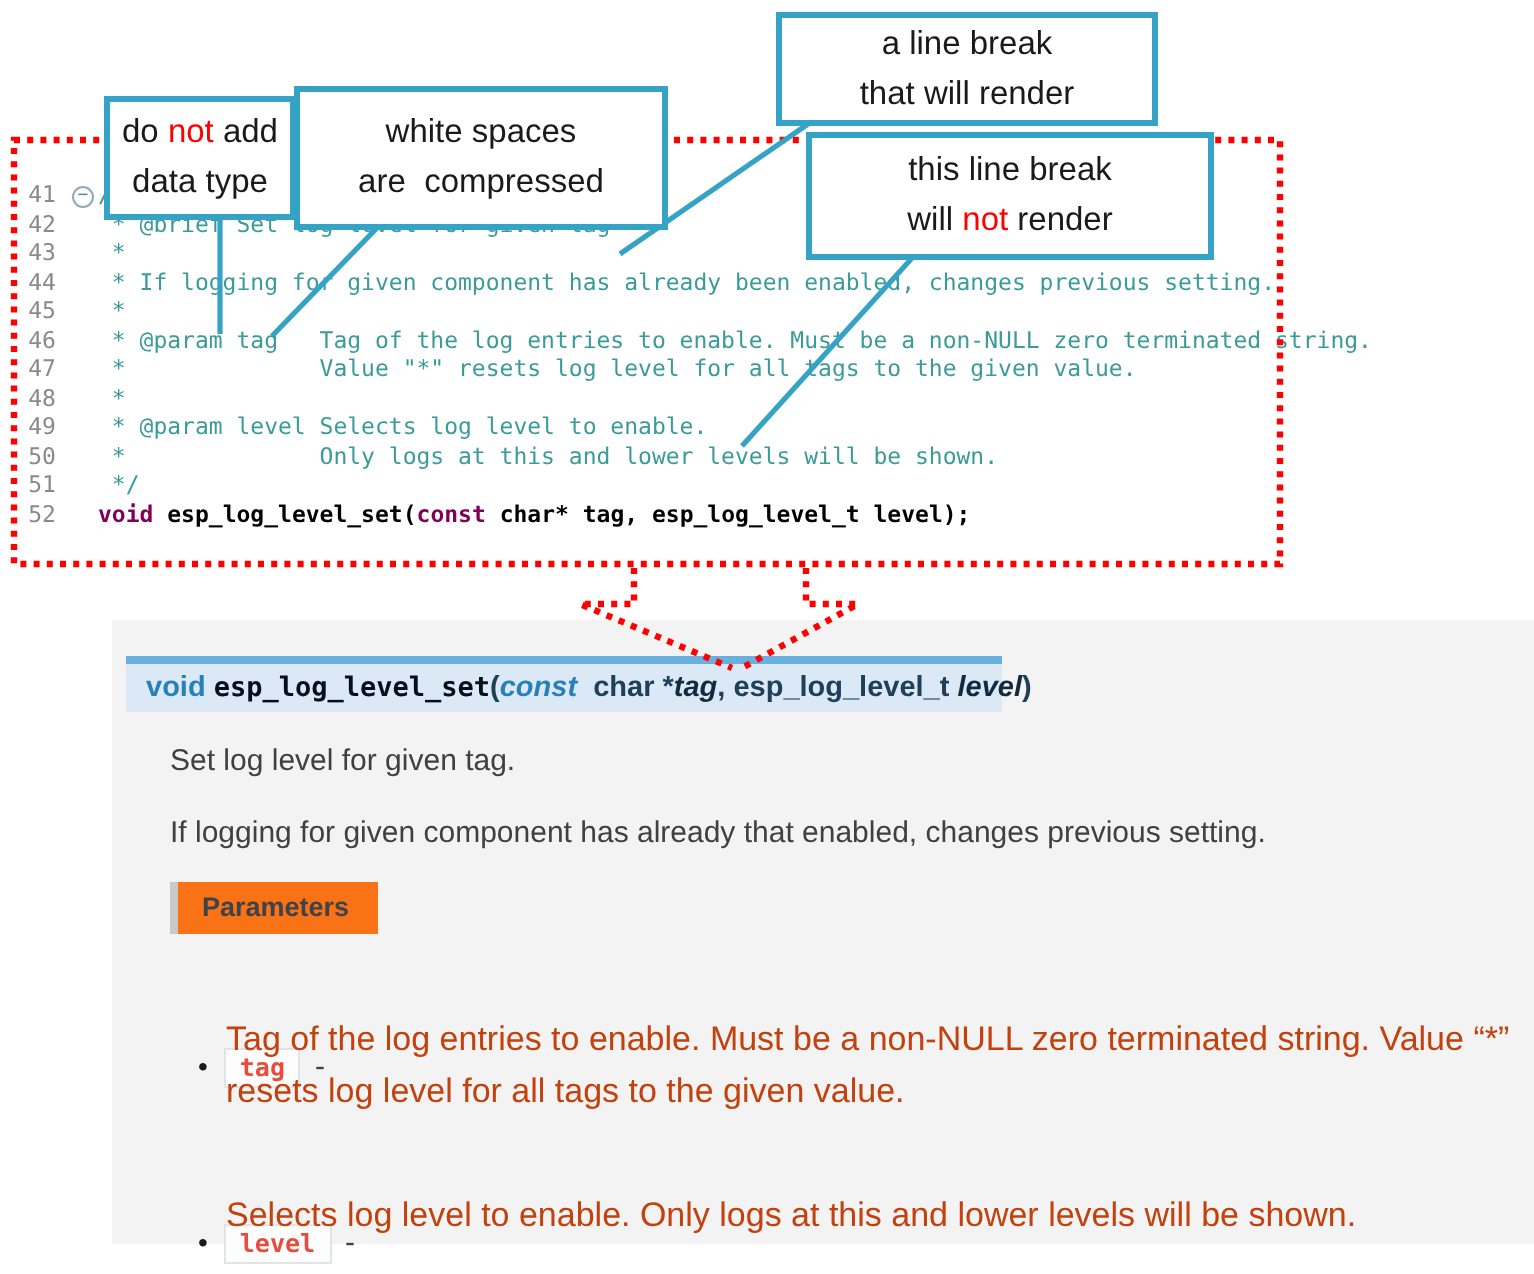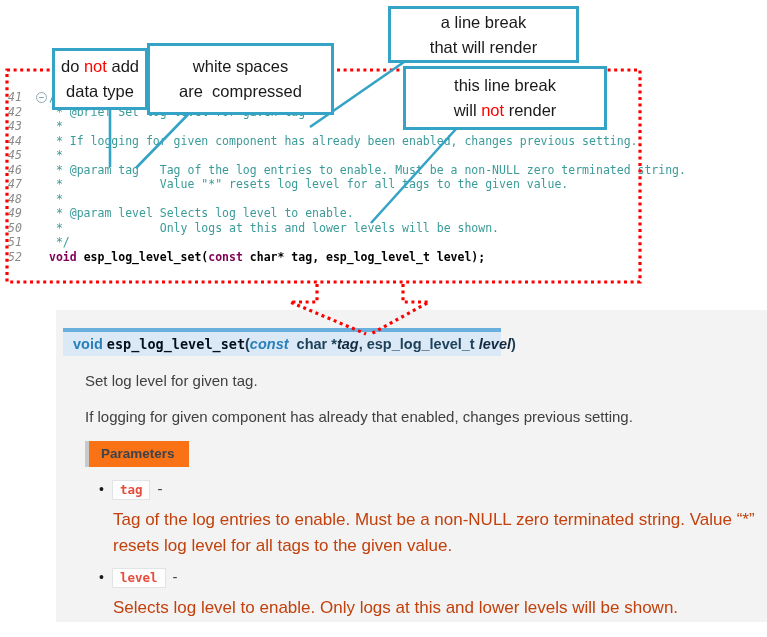--- a/index.html
+++ b/index.html
@@ -4,21 +4,21 @@
 <style>
   html,body{margin:0;padding:0;background:#fff;}
   .page{position:relative;width:767px;height:637px;background:#ffffff;overflow:hidden;
         font-family:"Liberation Sans",sans-serif;}
 
   
   .code-editor{position:absolute;left:8px;top:90px;width:760px;z-index:1;
                font-family:"DejaVu Sans Mono","Liberation Mono",monospace;
                font-size:11.5px;line-height:14.5px;color:#3A9B99;}
   .cl{display:flex;height:14.5px;white-space:pre;}
-  .ln{display:inline-block;width:26px;text-align:left;color:#8a8a8a;flex:none;font-style:italic;}
+  .ln{display:inline-block;width:26px;text-align:center;color:#8a8a8a;flex:none;}
   .fold{display:inline-block;width:15px;text-align:center;flex:none;position:relative;}
   .fold-glyph{display:inline-block;width:9px;height:9px;line-height:8px;font-size:9px;
               border:1px solid #93a9b8;border-radius:50%;color:#6a8295;text-align:center;
               vertical-align:1px;}
   .ct{white-space:pre;}
   .ct .kw{color:#7F0055;font-weight:bold;}
   .ct .plain{color:#000000;font-weight:bold;}
 
   
   .overlay{position:absolute;left:0;top:0;z-index:2;pointer-events:none;}
@@ -47,21 +47,21 @@
              font-weight:bold;font-size:13.5px;color:#03101c;}
   .sig .plain{color:#1e4159;font-weight:600;}
   .sig .type{color:#1e4159;font-weight:600;}
   .sig .param{color:#122a40;font-weight:600;font-style:italic;}
   .doc-p{position:absolute;left:29px;margin:0;font-size:15px;line-height:20px;}
   .p1{top:61px;}
   .p2{top:97px;}
   .params-label{position:absolute;left:29px;top:131px;background:#f97316;
                 border-left:4px solid #C9C9C9;padding:5px 14px 6px 12px;
                 font-size:13.5px;font-weight:bold;color:#3E4349;}
-  .param-item{position:absolute;left:43px;font-size:15px;}
+  .param-item{position:absolute;left:43px;font-size:15px;margin-top:44px;}
   .bullet{color:#1a1a1a;margin-right:8px;font-size:14px;}
   .chip{display:inline-block;background:#fdfdfd;border:1px solid #E1E4E5;
         padding:1px 7px 2px 7px;font-family:"DejaVu Sans Mono","Liberation Mono",monospace;
         font-size:12.5px;font-weight:bold;color:#E74C3C;}
   .dash{margin-left:7px;color:#404040;}
   .param-desc{position:absolute;left:57px;width:648px;font-size:17px;line-height:26px;
               color:#c2410c;}
   #item1{top:170px;} #desc1{top:197px;}
   #item2{top:258px;} #desc2{top:285px;}
 </style>

